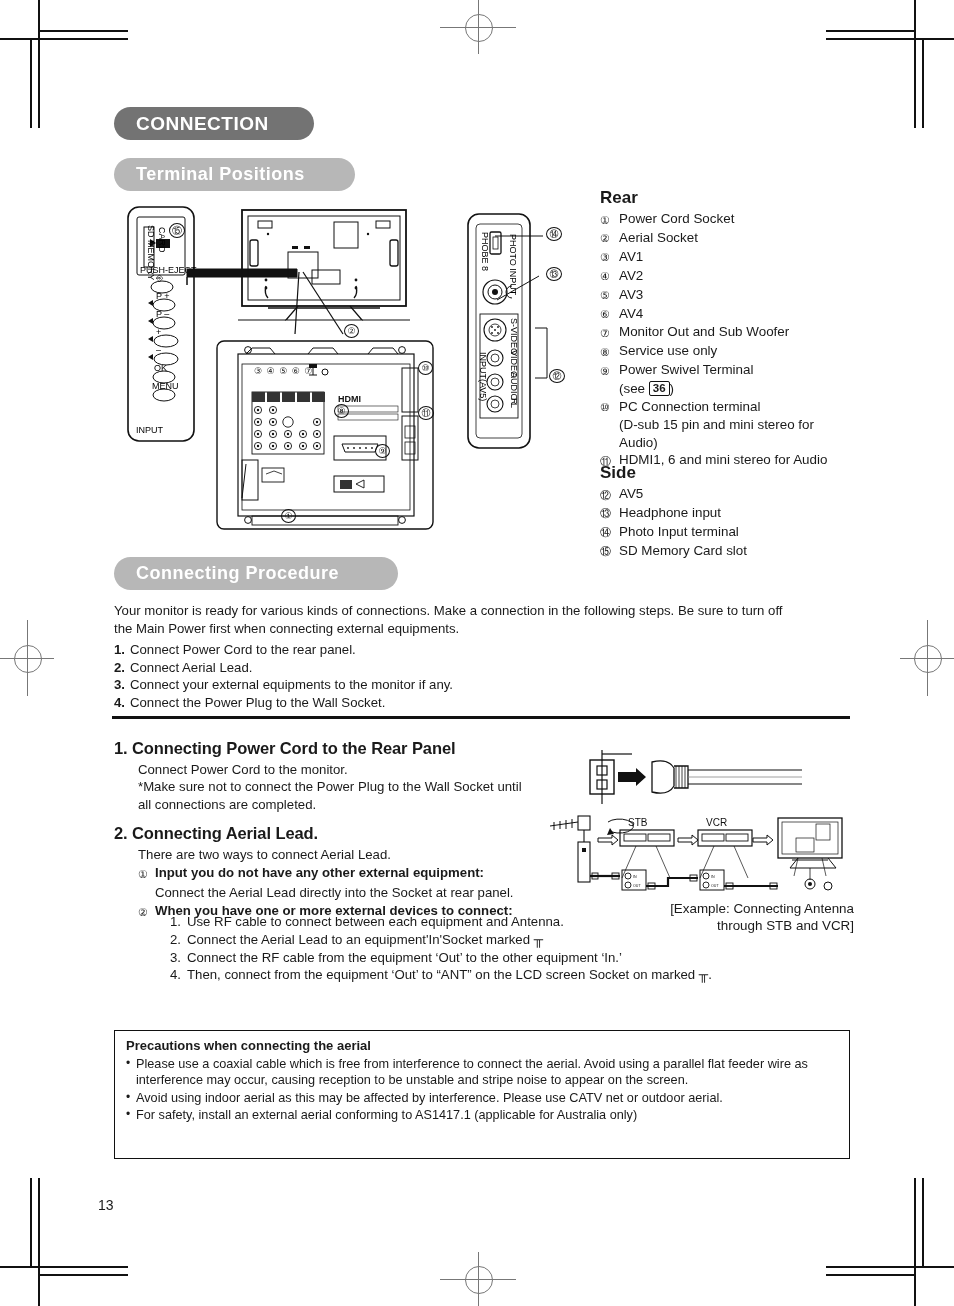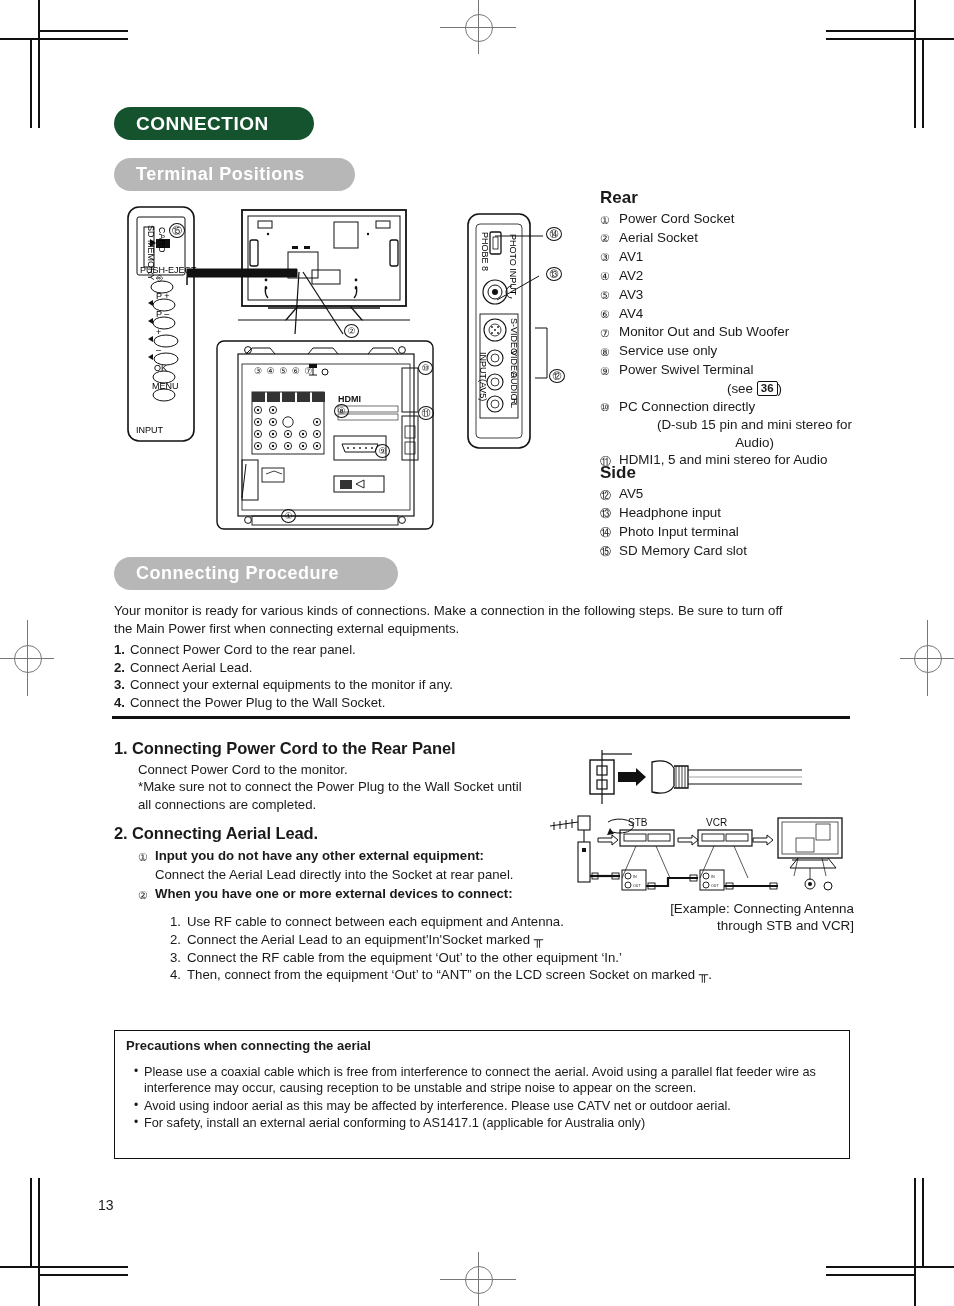--- a/index.html
+++ b/index.html
@@ -10,31 +10,31 @@
   .cm{position:absolute;background:#111;}
   .reg{position:absolute;}
   .reg .h{position:absolute;left:0;top:50%;width:100%;height:1px;background:#777;}
   .reg .v{position:absolute;top:0;left:50%;width:1px;height:100%;background:#777;}
   .reg .c{position:absolute;left:50%;top:50%;width:26px;height:26px;margin:-13px 0 0 -13px;
           border:1px solid #777;border-radius:50%;}
 
   
   .banner{position:absolute;display:flex;align-items:center;border-radius:17px;
           color:#fff;font-weight:bold;letter-spacing:.5px;}
-  .banner-dark{background:#14532d;}
+  .banner-dark{background:#737373;}
   .banner-grey{background:#b7b7b7;}
   .banner span{padding-left:22px;}
 
   
   .side-head{position:absolute;font-size:17px;font-weight:bold;}
   .tlist{position:absolute;font-size:13.4px;line-height:17.4px;}
   .tlist .row{display:flex;}
   .tlist .num{width:19px;flex:none;font-size:11px;padding-top:1.5px;}
   .tlist .txt{flex:1;}
-  .tlist .cont{padding-left:19px;text-align:center;}
+  .tlist .cont{padding-left:19px;}
   .pgref{display:inline-block;border:1px solid #111;border-radius:2px;
          font-weight:bold;font-size:11.5px;padding:0 3px;line-height:13px;
          position:relative;top:-1px;}
 
   
   .para{position:absolute;font-size:13.2px;line-height:17.5px;}
   .steps{position:absolute;font-size:13.2px;line-height:17.6px;}
   .steps .row{display:flex;}
   .steps .n{width:16px;flex:none;font-weight:bold;}
   .rule{position:absolute;background:#111;height:3px;}
@@ -46,21 +46,21 @@
   .sub .cir{font-size:11px;}
   .numlist{position:absolute;font-size:13.2px;line-height:17.8px;}
   .numlist .row{display:flex;}
   .numlist .n{width:17px;flex:none;}
 
   .caption{position:absolute;font-size:13.4px;line-height:17px;text-align:right;}
 
   
   .pbox{position:absolute;border:1.5px solid #111;box-sizing:border-box;}
   .pbox h3{margin:0;font-size:13px;font-weight:bold;padding:7px 0 3px 11px;}
-  .pbox ul{margin:8px;padding:0 10px 8px 11px;list-style:none;
+  .pbox ul{margin:0;padding:0 10px 8px 11px;list-style:none;
            font-size:12.7px;line-height:16.4px;}
   .pbox li{position:relative;padding-left:10px;margin-bottom:1px;}
   .pbox li:before{content:"\2022";position:absolute;left:0;top:-1px;font-size:12px;}
 
   .pageno{position:absolute;font-size:14px;}
 
   
   .dg{position:absolute;}
   svg{display:block;overflow:visible;}
   .callout{font-size:9px;font-family:"Liberation Sans",sans-serif;}
@@ -156,27 +156,27 @@
       <div class="num">⑧</div>
       <div class="txt">Service use only</div>
     </div>
   <div class="row">
       <div class="num">⑨</div>
       <div class="txt">Power Swivel Terminal</div>
     </div>
   <div class="cont"><span>(see </span><span class="pgref">36</span><span>)</span></div>
   <div class="row">
       <div class="num">⑩</div>
-      <div class="txt">PC Connection directly</div>
+      <div class="txt">PC Connection terminal</div>
     </div>
   <div class="cont">(D-sub 15 pin and mini stereo for</div>
   <div class="cont">Audio)</div>
   <div class="row">
       <div class="num">⑪</div>
-      <div class="txt">HDMI1, 5 and mini stereo for Audio</div>
+      <div class="txt">HDMI1, 6 and mini stereo for Audio</div>
     </div>
 </div>
 
 <div class="side-head" style="left:600px;top:463px;">Side</div>
 
 <div class="tlist" style="left:600px;top:485px;width:290px;">
   <div class="row">
       <div class="num">⑫</div>
       <div class="txt">AV5</div>
     </div>
@@ -482,20 +482,21 @@
 
 <div class="h2" style="left:114px;top:739px;">1. Connecting Power Cord to the Rear Panel</div>
 <div class="sub" style="left:138px;top:761px;width:430px;">
   <div>Connect Power Cord to the monitor.</div>
   <div>*Make sure not to connect the Power Plug to the Wall Socket until</div>
   <div> all connections are completed.</div>
 </div>
 
 <div class="h2" style="left:114px;top:824px;">2. Connecting Aerial Lead.</div>
 <div class="sub" style="left:138px;top:846px;width:420px;">
+  <div>There are two ways to connect Aerial Lead.</div>
   <div style="display:flex;margin-top:1px;">
     <div class="cir" style="width:17px;flex:none;padding-top:2px;">①</div>
     <div class="b">Input you do not have any other external equipment:</div>
   </div>
   <div class="ind" style="padding-left:17px;">Connect the Aerial Lead directly into the Socket at rear panel.</div>
   <div style="display:flex;margin-top:1px;">
     <div class="cir" style="width:17px;flex:none;padding-top:2px;">②</div>
     <div class="b">When you have one or more external devices to connect:</div>
   </div>
 </div>

